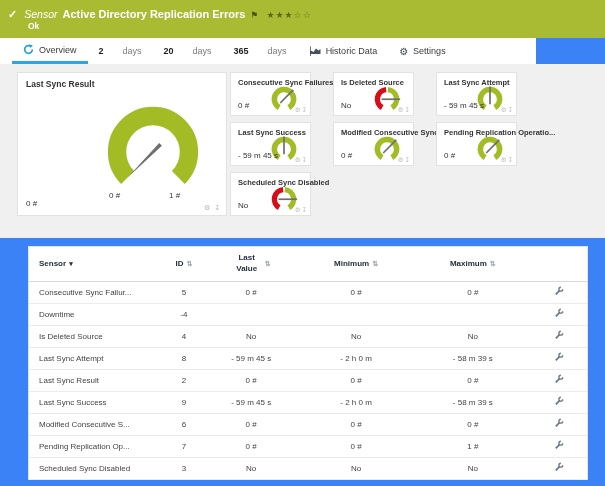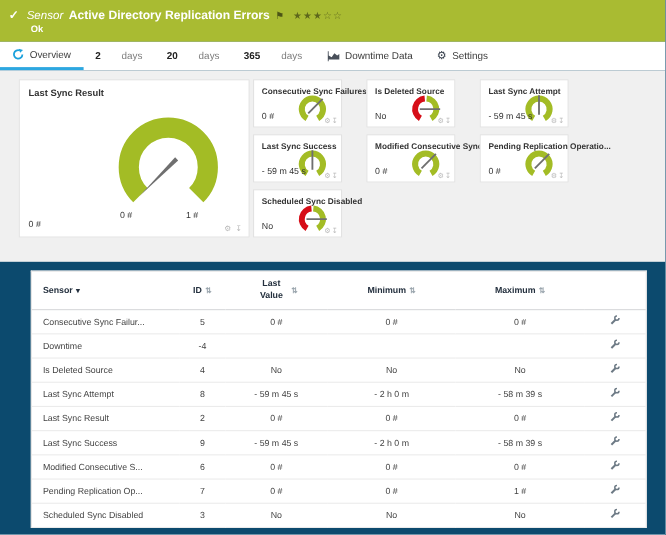--- a/index.html
+++ b/index.html
@@ -1,32 +1,32 @@
 <!DOCTYPE html>
 <html><head>
 <meta charset="utf-8">
 <style>
   * { margin:0; padding:0; box-sizing:border-box; }
   body { background:#fff; }
   .app { position:relative; width:605px; height:486px; overflow:hidden;
-         font-family:"Liberation Sans", sans-serif; background:#0c4a6e; }
+         font-family:"Liberation Sans", sans-serif; background:#3b82f6; }
 
   
   .hdr { position:absolute; left:0; top:0; width:605px; height:38px; background:#a9bb32; color:#fff; }
   .hdr-row { position:absolute; left:8px; top:4px; white-space:nowrap; }
   .hdr-check { font-size:11px; font-weight:bold; margin-right:7px; }
   .hdr-kind { font-style:italic; font-size:10.5px; margin-right:5px; }
   .hdr-title { font-weight:bold; font-size:11px; }
   .hdr-flag { font-size:9px; color:rgba(0,0,0,0.55); margin-left:5px; }
   .hdr-stars { font-size:9px; color:rgba(0,0,0,0.45); margin-left:8px; letter-spacing:1px; }
   .hdr-status { position:absolute; left:28px; top:21px; font-size:8.5px; font-weight:bold; }
 
   
-  .tabbar { position:absolute; left:0; top:38px; width:605px; height:26px; background:#fff;
-            display:flex; align-items:stretch; }
+  .tabbar { position:absolute; left:0; top:38px; width:536px; height:26px; background:#fff;
+            display:flex; align-items:stretch; padding-left:12px; }
   .tab { display:flex; align-items:center; gap:5px; padding:0 11px; font-size:9px; color:#3c3c3c;
          position:relative; cursor:pointer; white-space:nowrap; }
   .tab.active { border-bottom:3px solid #2da7e0; }
   .tnum { font-weight:bold; color:#222; }
   .tunit { color:#7c7c7c; margin-left:14px; }
   .ticon { display:inline-flex; align-items:center; }
   .gearglyph { font-size:10px; color:#39424e; }
 
   
   .gauges { position:absolute; left:0; top:64px; width:605px; height:174px; background:#f0f0f0; }
@@ -98,21 +98,21 @@
     <div class="tab">
       <span class="tnum">365</span>
         <span class="tunit">days</span>
     </div>
     <div class="tab">
       <span class="ticon">
         <svg width="12" height="10" viewBox="0 0 12 10">
             <path d="M1 10 L1 0.5 L1.8 0.5 L1.8 4.5 L4.5 6 L7 2.5 L9.5 4.5 L11.5 3 L11.5 8 L1.8 8 L1.8 10 Z" fill="#49505a"></path>
           </svg>
       </span>
-      <span>Downtime Data</span>
+      <span>Historic Data</span>
     </div>
     <div class="tab">
       <span class="ticon gearglyph">⚙</span>
       <span>Settings</span>
     </div>
   </div>
 
   <div class="gauges">
 
     <div class="panel big">

